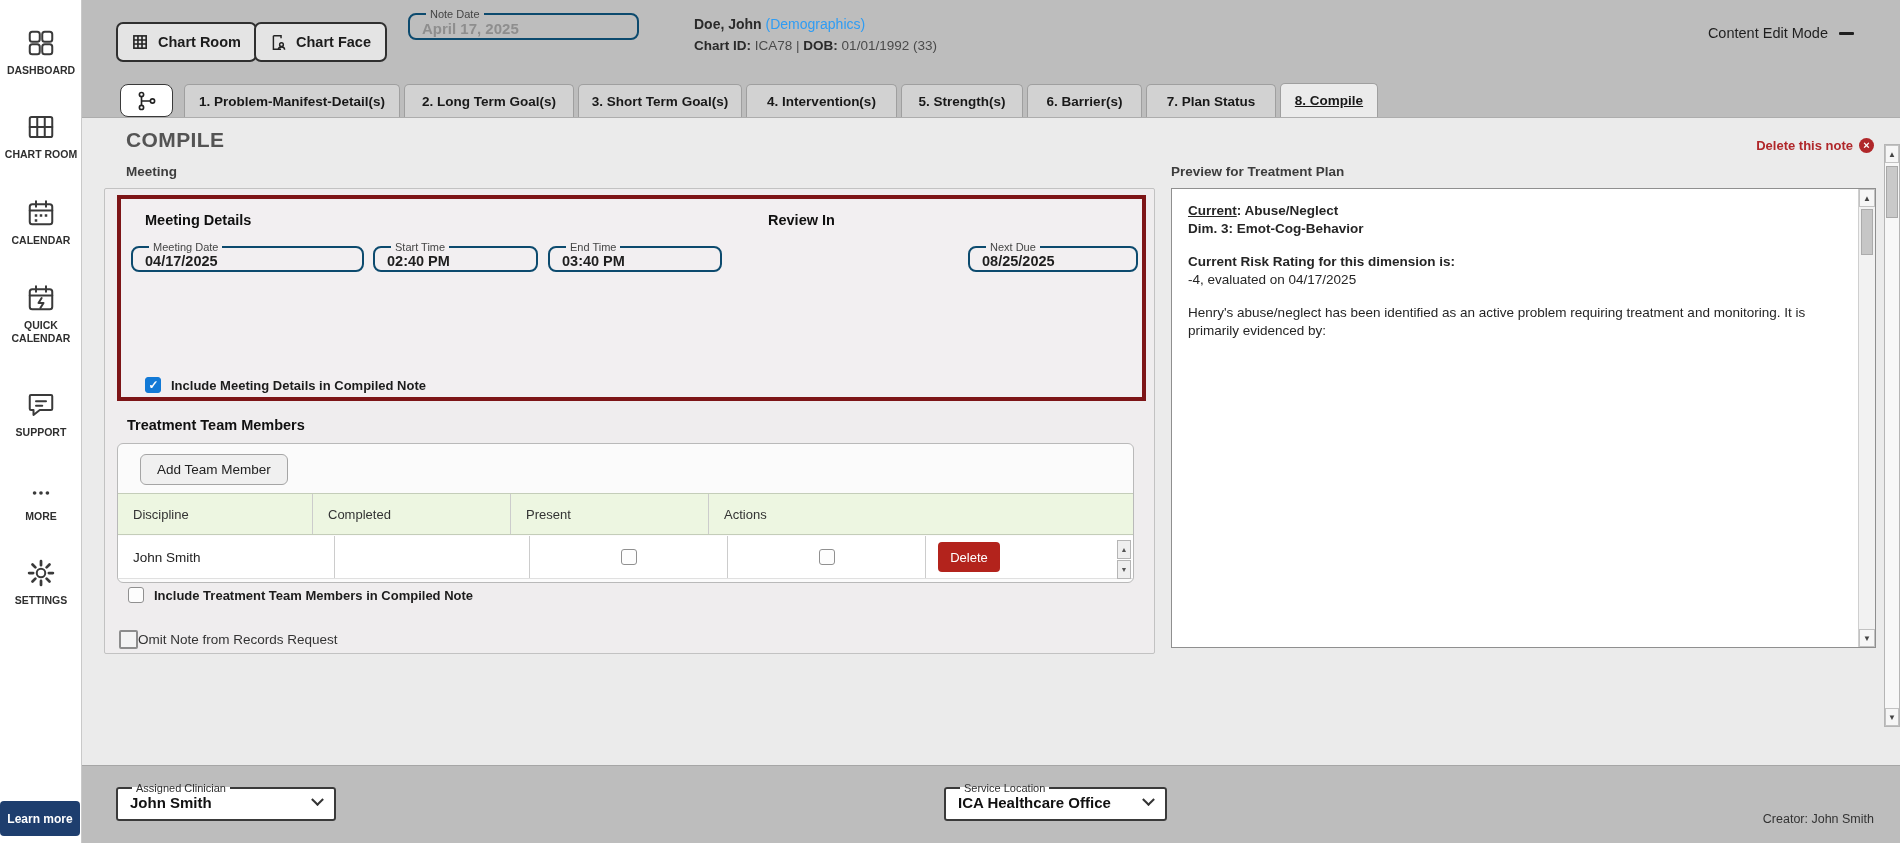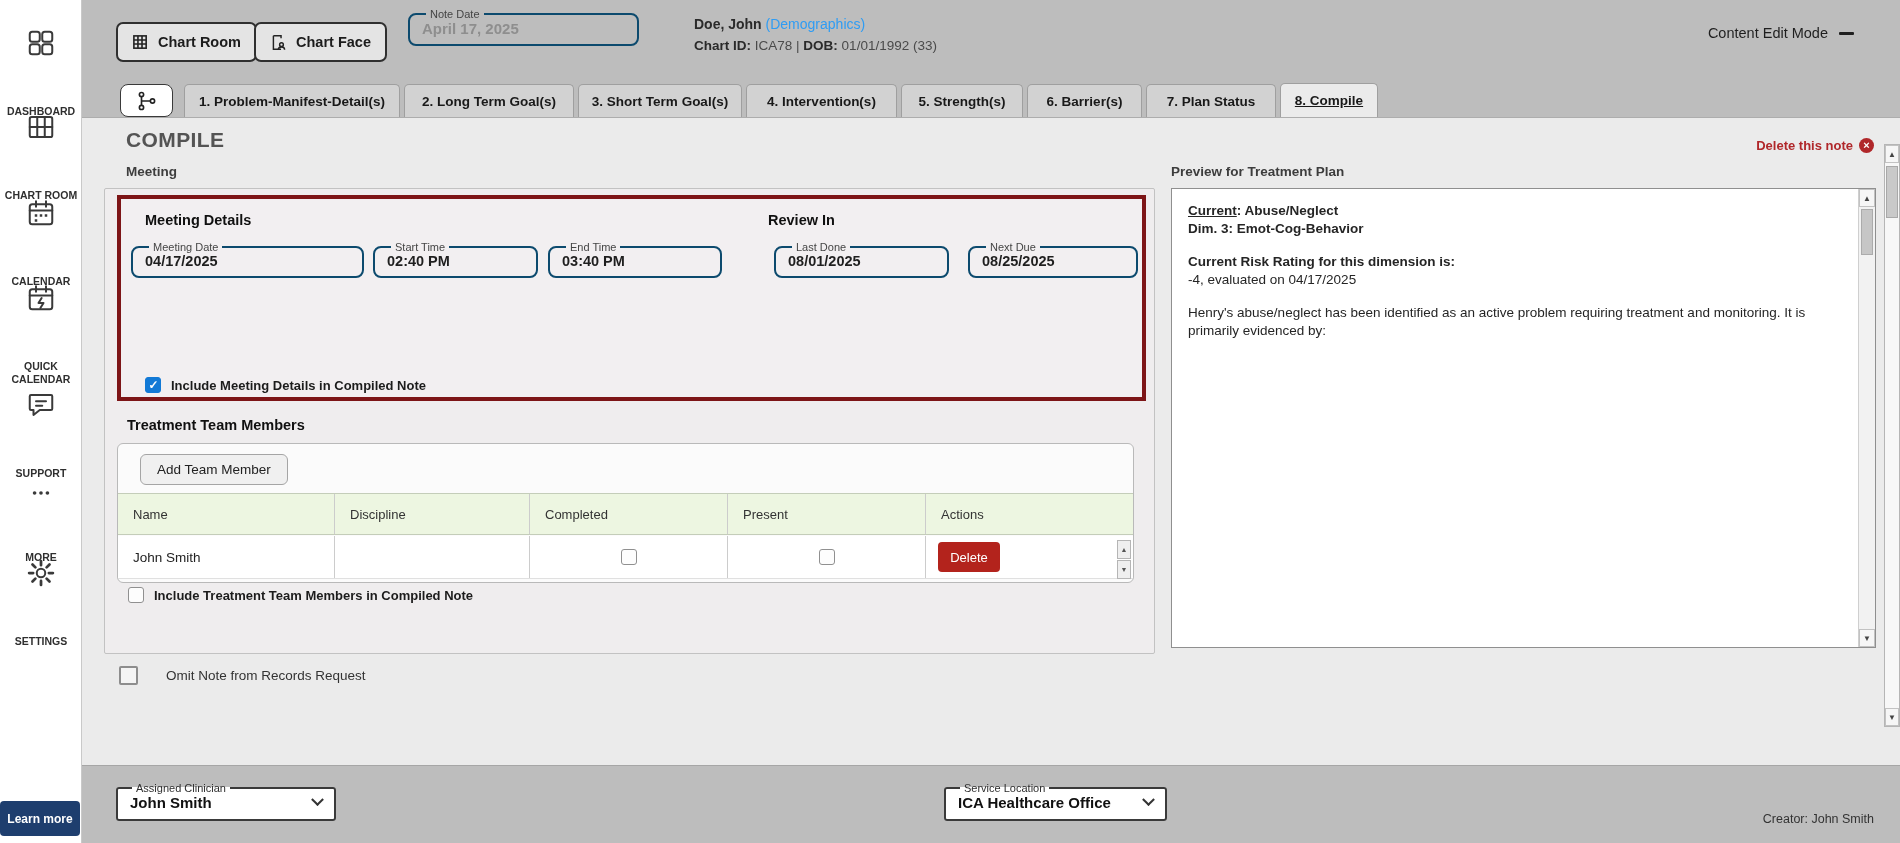--- a/index.html
+++ b/index.html
@@ -7,35 +7,35 @@
   body {
     font-family: "Liberation Sans", sans-serif;
     background:#bdbdbd; position:relative; overflow:hidden; color:#1d1d1d;
   }
   svg { display:block; }
 
   
   .sidebar { position:absolute; left:0; top:0; width:82px; height:843px; background:#ffffff; border-right:1px solid #c9c9c9; z-index:6; }
   .side-item { position:absolute; left:0; width:82px; display:flex; flex-direction:column; align-items:center; gap:6px; cursor:pointer; }
   .side-icon { width:30px; height:30px; stroke:#3a3a3a; fill:none; stroke-width:1.6; stroke-linecap:round; stroke-linejoin:round; }
-  .side-label { font-size:10.5px; font-weight:bold; color:#2f2f2f; text-align:center; line-height:13px; padding:0 3px;margin-top:41px; }
+  .side-label { font-size:10.5px; font-weight:bold; color:#2f2f2f; text-align:center; line-height:13px; padding:0 3px; }
   .learn-more { position:absolute; left:0; top:801px; width:80px; height:35px; background:#1e3e6e; color:#fff;
     font-size:12px; font-weight:bold; display:flex; align-items:center; justify-content:center; border-radius:4px; cursor:pointer; }
 
   
   .header { position:absolute; left:82px; top:0; right:0; height:118px; background:#bdbdbd; border-bottom:1px solid #adadad; }
   .hbtn { position:absolute; height:40px; background:#e4e4e4; border:2px solid #2f2f2f; border-radius:7px;
     display:flex; align-items:center; gap:9px; padding:0 14px; font-size:14.5px; font-weight:bold; color:#1c1c1c; cursor:pointer; }
   .hbtn svg { width:17px; height:17px; stroke:#222; fill:none; stroke-width:1.7; }
   .btn-chart-room { left:34px; top:22px; }
   .btn-chart-face { left:172px; top:22px; }
 
   fieldset.fs { border:2px solid #0c4a6e; border-radius:8px; padding:0 10px; background:transparent; min-width:0; }
   fieldset.fs legend { font-size:11px; color:#454545; padding:0 4px; margin-left:6px; }
-  .fs-value { font-size:14.5px; font-weight:bold; color:#1f1f1f; padding:0 2px 7px; white-space:nowrap; }
+  .fs-value { font-size:14.5px; font-weight:bold; color:#1f1f1f; padding:0 2px 1px; white-space:nowrap; }
   .note-date { position:absolute; left:326px; top:8px; width:231px; cursor:pointer; }
   .note-date .fs-value { color:#8e8e8e; font-size:15px; }
 
   .patient { position:absolute; left:612px; top:13px; font-size:14px; color:#2a2a2a; line-height:22px; }
   .patient .pname { font-weight:bold; }
   .patient a.demo { color:#2e9cf4; text-decoration:none; cursor:pointer; }
   .patient .plabel { font-weight:bold; }
   .patient .pval { color:#4a4a4a; }
 
   .edit-mode { position:absolute; right:46px; top:25px; display:flex; align-items:center; gap:11px; font-size:14.5px; color:#1f1f1f; cursor:pointer; }
@@ -85,21 +85,21 @@
   .tc { border-right:1px solid #cccccc; display:flex; align-items:center; }
   .tc:last-child { border-right:none; }
   .thead .tc { font-size:13px; color:#333; padding-left:15px; }
   .tdata .tc { font-size:13.5px; color:#222; padding-left:15px; }
   .tc.center { justify-content:center; padding-left:0; }
   .delete-btn { width:62px; height:30px; background:#b3231c; color:#fff; border-radius:4px; font-size:13px;
     display:flex; align-items:center; justify-content:center; margin-left:-3px; cursor:pointer; }
   .mini-btn { position:absolute; right:2px; width:14px; height:19px; background:#efefef; border:1px solid #b5b5b5;
     font-size:7px; color:#555; display:flex; align-items:center; justify-content:center; cursor:pointer; }
 
-  .omit-row { position:absolute; left:37px; top:548px; display:flex; align-items:center; gap:28px; }
+  .omit-row { position:absolute; left:37px; top:512px; display:flex; align-items:center; gap:0; }
   .cb-lg { width:19px; height:19px; border:2px solid #8d8d8d; border-radius:2px; background:#f4f4f4; cursor:pointer; }
   .omit-label { font-size:13.5px; color:#333; }
 
   
   .preview-box { position:absolute; left:1089px; top:70px; width:705px; height:460px; background:#fff; border:1px solid #8f8f8f; }
   .pv-content { position:absolute; left:0; top:0; right:18px; bottom:0; padding:13px 16px; font-size:13.5px; color:#252525; line-height:18px; }
   .pv-content .b { font-weight:bold; }
   .pv-content .u { text-decoration:underline; }
   .pv-gap { height:15px; }
   .pv-scroll { position:absolute; right:0; top:0; width:17px; height:458px; background:#f2f2f2; border-left:1px solid #cfcfcf; }
@@ -266,43 +266,38 @@
         <div class="fs-value">04/17/2025</div>
       </fieldset>
       <fieldset class="fs field" style="left:252px; top:42px; width:165px">
         <legend>Start Time</legend>
         <div class="fs-value">02:40 PM</div>
       </fieldset>
       <fieldset class="fs field" style="left:427px; top:42px; width:174px">
         <legend>End Time</legend>
         <div class="fs-value">03:40 PM</div>
       </fieldset>
-      <fieldset class="fs field" style="left:653px; top:42px; width:175px">
-        <legend>Last Done</legend>
-        <div class="fs-value">08/01/2025</div>
-      </fieldset>
       <fieldset class="fs field" style="left:847px; top:42px; width:170px">
         <legend>Next Due</legend>
         <div class="fs-value">08/25/2025</div>
       </fieldset>
 
 
       <div class="cb-row" style="left:24px; top:178px">
         <span class="cb checked"></span>
         <span class="cb-label">Include Meeting Details in Compiled Note</span>
       </div>
     </div>
 
     <div class="md-title" style="position:absolute; left:22px; top:228px">Treatment Team Members</div>
 
     <div class="team-box">
       <div class="add-btn">Add Team Member</div>
 
       <div class="trow thead">
-        <div class="tc" style="width:217px">Name</div>
         <div class="tc" style="width:195px">Discipline</div>
         <div class="tc" style="width:198px">Completed</div>
         <div class="tc" style="width:198px">Present</div>
         <div class="tc" style="width:207px">Actions</div>
       </div>
       <div class="trow tdata">
         <div class="tc" style="width:217px">John Smith</div>
         <div class="tc" style="width:195px"></div>
         <div class="tc center" style="width:198px">
           <span class="cb"></span>

